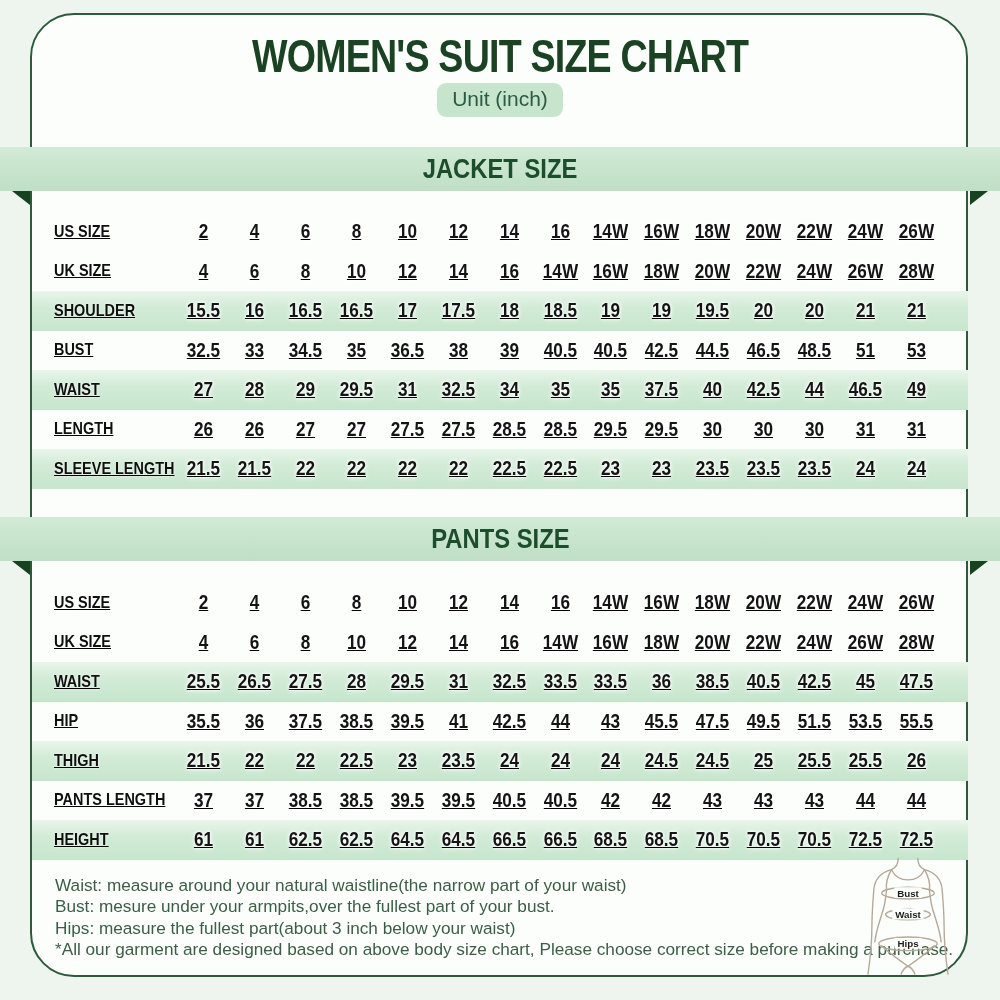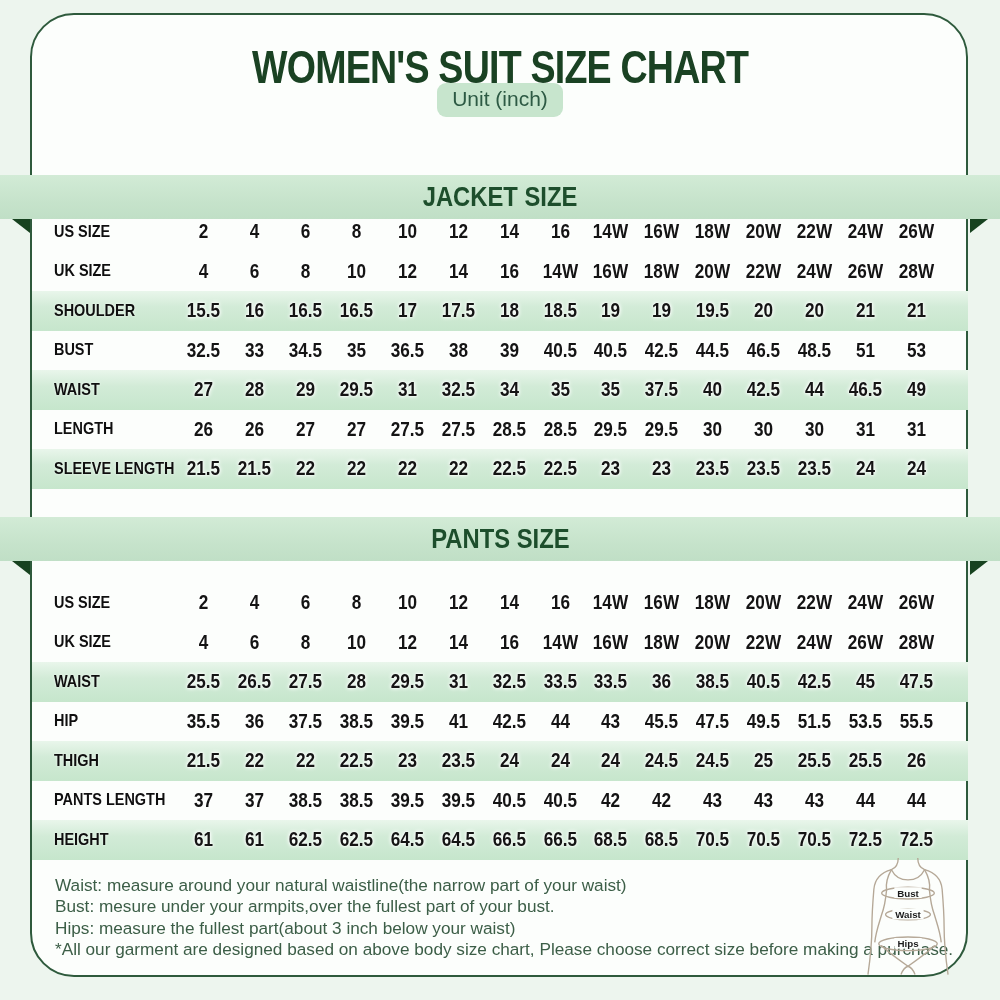--- a/index.html
+++ b/index.html
@@ -12,43 +12,43 @@
   }
   .card {
     position:absolute; left:30px; top:13px; width:938px; height:964px;
     background:#fcfefc;
     border:2px solid #2e5a3c;
     border-radius:44px;
   }
   .page-title {
     position:absolute; top:28px; left:0; width:1000px;
     text-align:center; font-size:47px; font-weight:800;
-    color:#1a4223; letter-spacing:-1px; white-space:nowrap;margin-top:11px;
+    color:#1a4223; letter-spacing:-1px; white-space:nowrap;
   }
   .page-title .squeeze { display:inline-block; transform:scaleX(.8); transform-origin:center; }
   .unit-badge-wrap { position:absolute; top:83px; left:0; width:1000px; text-align:center; }
   .unit-badge {
     display:inline-block; background:#c7e5cd; color:#2d5a44;
     font-size:21px; padding:4px 15px 6px; border-radius:9px;
   }
   .ribbon {
     position:absolute; left:0; width:1000px; height:44px;
     background:linear-gradient(180deg,#d2ebd6 0%,#c6e3cb 60%,#c0dfc6 100%);
     display:flex; align-items:center; justify-content:center;
   }
-  .ribbon-jacket { top:147px;margin-top:28px; }
+  .ribbon-jacket { top:147px; }
   .ribbon-pants  { top:517px;justify-content:center; }
   .ribbon-title {
     font-size:28px; font-weight:800; color:#1d4e2c; letter-spacing:0;
     transform:scaleX(.85); transform-origin:center; white-space:nowrap;
   }
   .fold { position:absolute; top:44px; width:0; height:0; }
   .fold-left  { left:12px;  border-top:14px solid #17421f; border-left:18px solid transparent; }
   .fold-right { left:970px; border-top:14px solid #17421f; border-right:18px solid transparent; }
-  .size-table { position:absolute; left:32px; width:936px; }
+  .size-table { position:absolute; left:32px; width:936px;text-decoration:underline; }
   .table-jacket { top:212px; }
   .table-pants  { top:583px; }
   .row {
     height:39.5px; display:grid;
     grid-template-columns:124px repeat(15, 1fr);
     align-items:center; padding:0 26px 0 22px;
   }
   .row.hl {
     background:linear-gradient(180deg,#e9f6eb 0%,#d2ebd7 40%,#c6e6cc 100%);
   }

